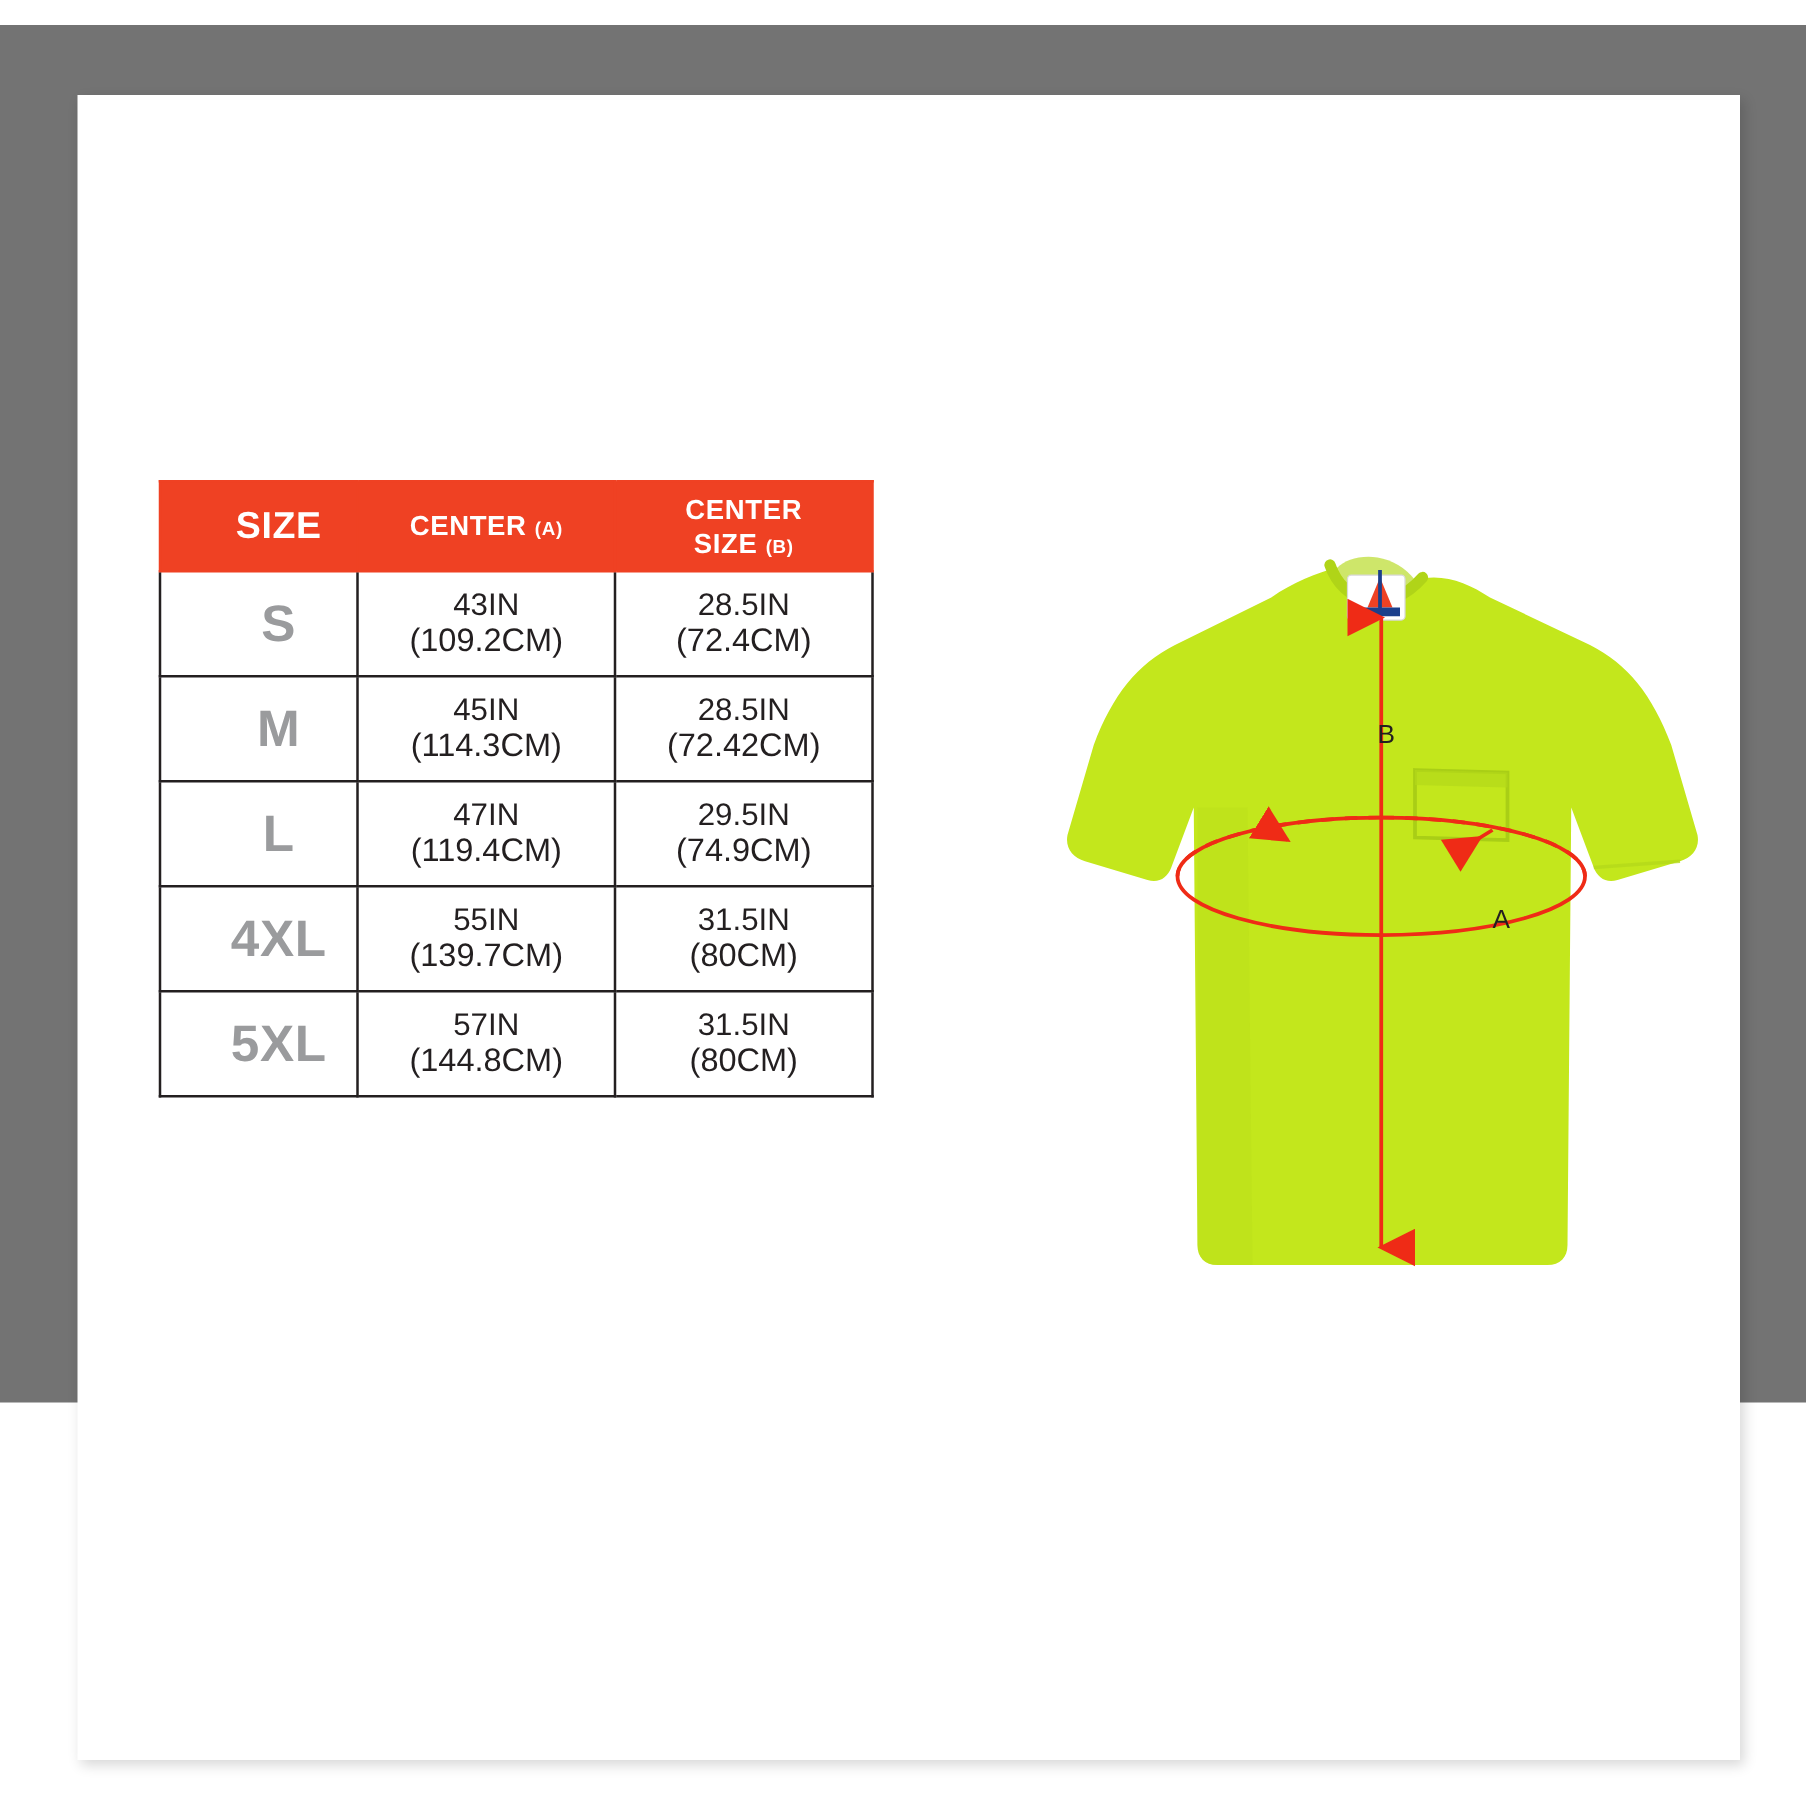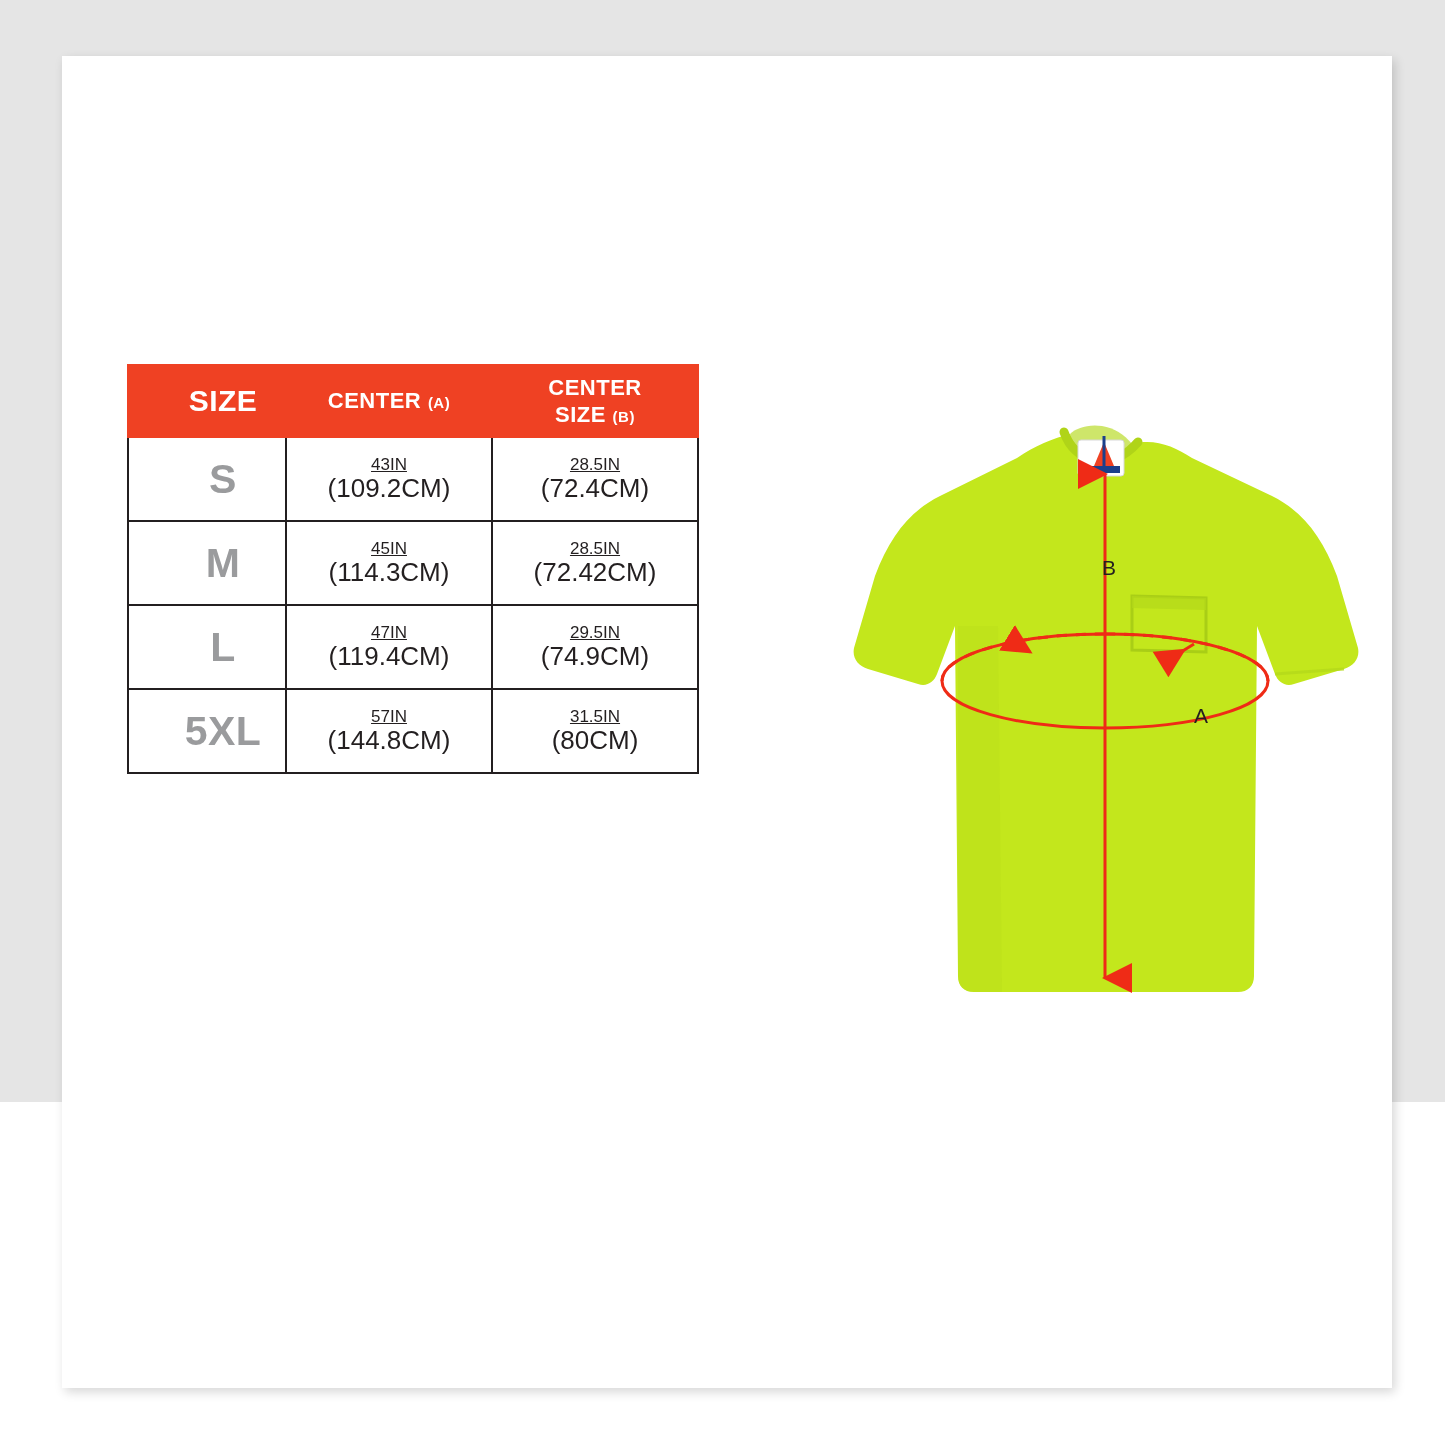--- a/index.html
+++ b/index.html
@@ -10,21 +10,22 @@
   body {
     width: 1445px;
     height: 1445px;
     font-family: "Liberation Sans", sans-serif;
     overflow: hidden;
   }
   .page {
     position: relative;
     width: 1445px;
     height: 1102px;
-    background: #e5e5e5;
+    background: #737373;
+    margin-top: 20px;
   }
   .card {
     position: absolute;
     left: 62px;
     top: 56px;
     width: 1330px;
     height: 1332px;
     background: #ffffff;
     box-shadow: 3px 4px 10px rgba(0,0,0,0.16);
   }
@@ -65,21 +66,21 @@
     padding-left: 32px !important;
     font-size: 41px;
     font-weight: bold;
     color: #9a9b9d;
     letter-spacing: 0.5px;
   }
   .cell-val {
     color: #231f20;
     line-height: 1.12;
   }
-  .cell-val .in { font-size: 17px; display: block; text-decoration: underline; }
+  .cell-val .in { font-size: 25px; display: block; }
   .cell-val .cm { font-size: 26px; display: block; }
 
   
   .shirt-wrap {
     position: absolute;
     left: 740px;
     top: 360px;
     width: 560px;
     height: 620px;
   }
@@ -146,20 +147,31 @@
         </tr>
         <tr>
           <td class="cell-size">L</td>
           <td class="cell-val">
             <span class="in">47IN</span>
             <span class="cm">(119.4CM)</span>
           </td>
           <td class="cell-val">
             <span class="in">29.5IN</span>
             <span class="cm">(74.9CM)</span>
+          </td>
+        </tr>
+        <tr>
+          <td class="cell-size">4XL</td>
+          <td class="cell-val">
+            <span class="in">55IN</span>
+            <span class="cm">(139.7CM)</span>
+          </td>
+          <td class="cell-val">
+            <span class="in">31.5IN</span>
+            <span class="cm">(80CM)</span>
           </td>
         </tr>
         <tr>
           <td class="cell-size">5XL</td>
           <td class="cell-val">
             <span class="in">57IN</span>
             <span class="cm">(144.8CM)</span>
           </td>
           <td class="cell-val">
             <span class="in">31.5IN</span>

